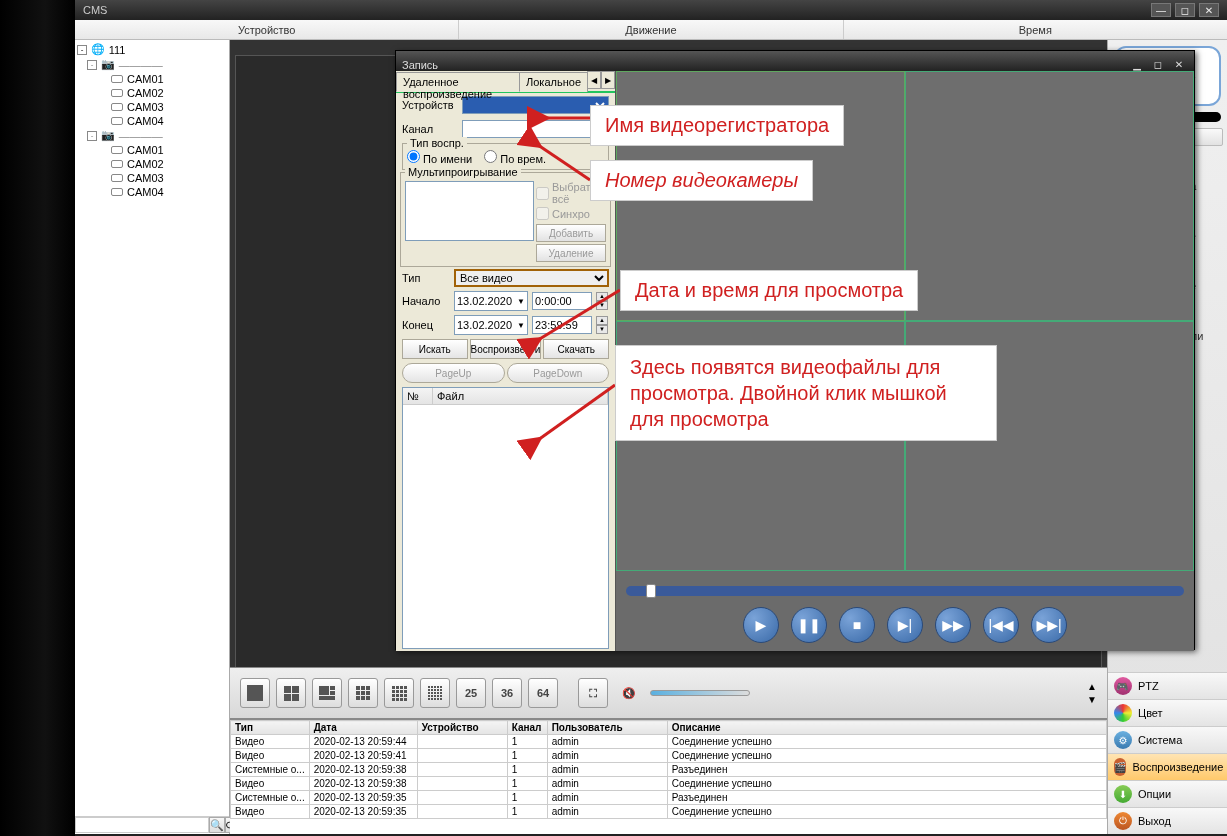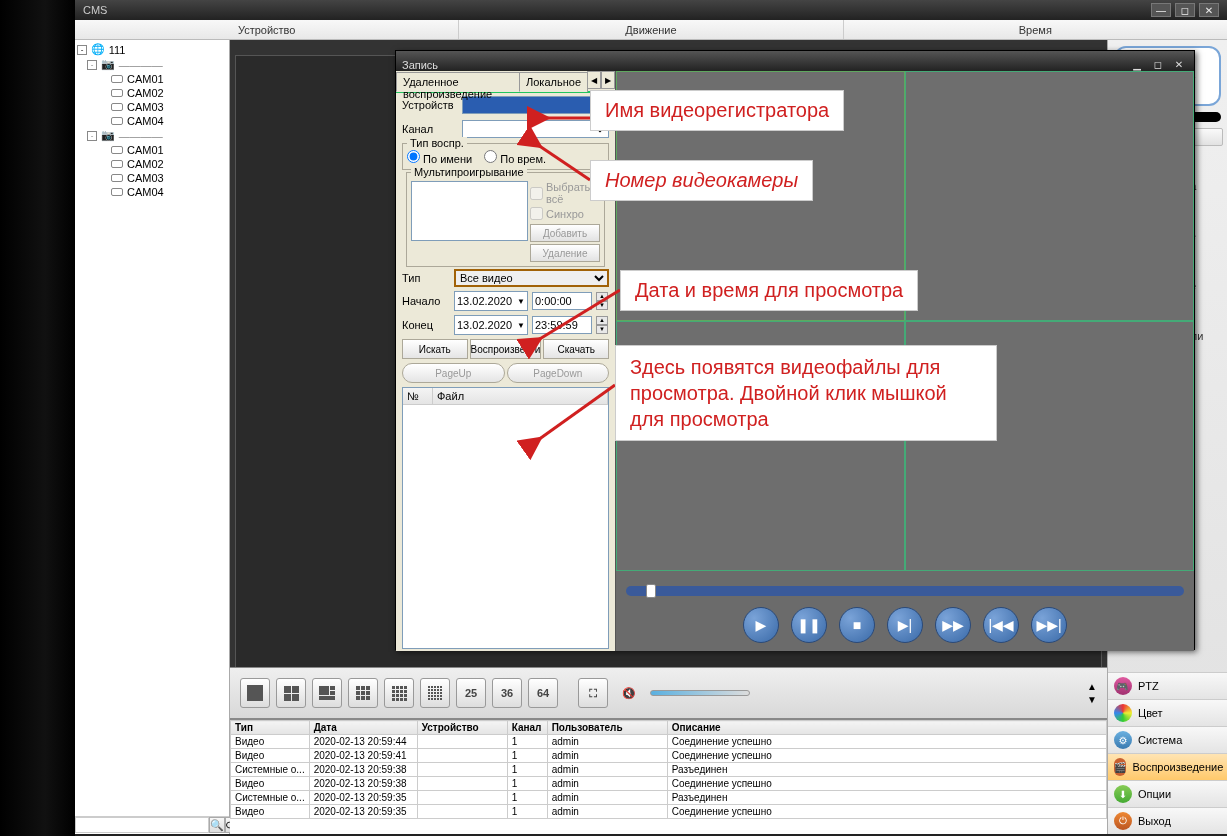--- a/index.html
+++ b/index.html
@@ -63,21 +63,21 @@
   .tab.active { background:#ece9d8; z-index:2; border-bottom:1px solid #ece9d8;}
   .tab-arrows { margin-left:auto; display:flex;}
   .tab-arrows .ar{ width:14px; height:18px; border:1px solid #999; background:#ece9d8; display:flex; align-items:center; justify-content:center; font-size:8px;}
   .formrow { display:flex; align-items:center; padding:3px 6px; gap:4px;}
   .formrow label{ width:56px; }
   .formrow select,.formrow input[type=text]{ flex:1; height:18px; border:1px solid #7f9db9; background:#fff; font-size:11px;}
   .formrow select.sel-blue{ background:#2a5db0; color:#fff;}
   .fieldset { border:1px solid #aca899; margin:2px 6px; padding:2px 4px 4px;}
   .fieldset .legend{ position:relative; top:-9px; background:#ece9d8; padding:0 3px; display:inline-block;}
   .radio-row{ display:flex; gap:12px; margin-top:-8px;}
-  .multiplay{ margin:0 10px;}
+  .multiplay{ margin:0 4px;}
   .mp-box{ display:flex; gap:2px;}
   .mp-list{ flex:1; height:60px; background:#fff; border:1px solid #7f9db9;}
   .mp-right{ width:70px; display:flex; flex-direction:column; gap:2px;}
   .mp-right label{ color:#999; display:flex; align-items:center; gap:3px;}
   .mp-right button{ height:18px; border:1px solid #aca899; background:linear-gradient(#fff,#e2e2e2); color:#999; font-size:10px;}
   .dtrow { display:flex; align-items:center; padding:2px 6px; gap:4px;}
   .dtrow label{ width:48px;}
   .dtrow .date{ width:74px; height:20px; border:1px solid #7f9db9; background:#fff; display:flex; align-items:center; padding:0 2px; font-size:10px;}
   .dtrow .date .dd{margin-left:auto; font-size:8px;}
   .dtrow .time{ width:60px; height:18px; border:1px solid #7f9db9; background:#fff; display:flex; align-items:center; padding:0 2px; font-size:10px;}
@@ -456,21 +456,21 @@
               <div class="pbtn">■</div>
               <div class="pbtn">▶|</div>
               <div class="pbtn">▶▶</div>
               <div class="pbtn">|◀◀</div>
               <div class="pbtn">▶▶|</div>
             </div>
           </div>
         </div>
       </div>
 
-      <div class="callout" style="left:360px; top:50px;">Имя видеорегистратора</div>
+      <div class="callout" style="left:360px; top:65px;">Имя видеорегистратора</div>
       <div class="arrow" style="left:310px; top:68px;"><svg width="50" height="20">
             <defs>
               <marker id="ah1" markerWidth="8" markerHeight="8" refX="2" refY="4" orient="auto">
                 <path d="M8,0 L0,4 L8,8 Z" fill="#d02020"></path>
               </marker>
             </defs>
             <line x1="50" y1="10" x2="5" y2="10" stroke="#d02020" stroke-width="3" marker-end="url(#ah1)"></line>
           </svg></div>
 
       <div class="callout" style="left:360px; top:120px;font-style:italic;">Номер видеокамеры</div>

